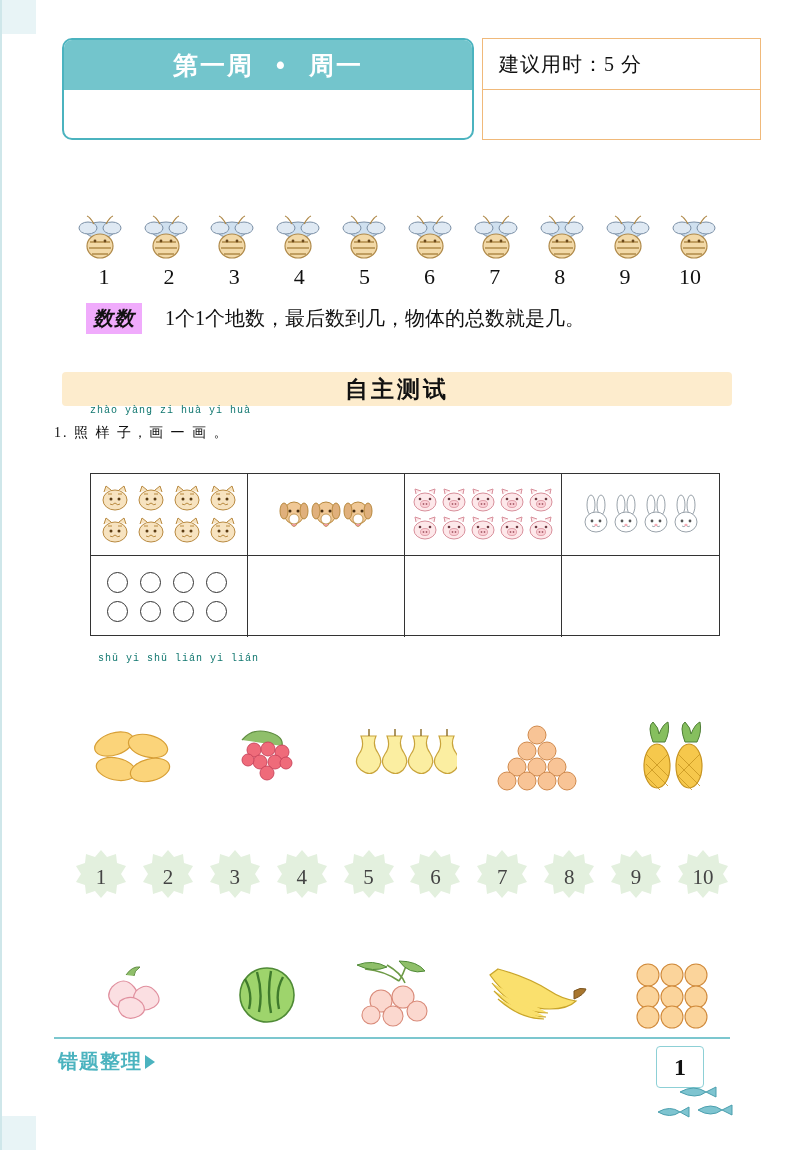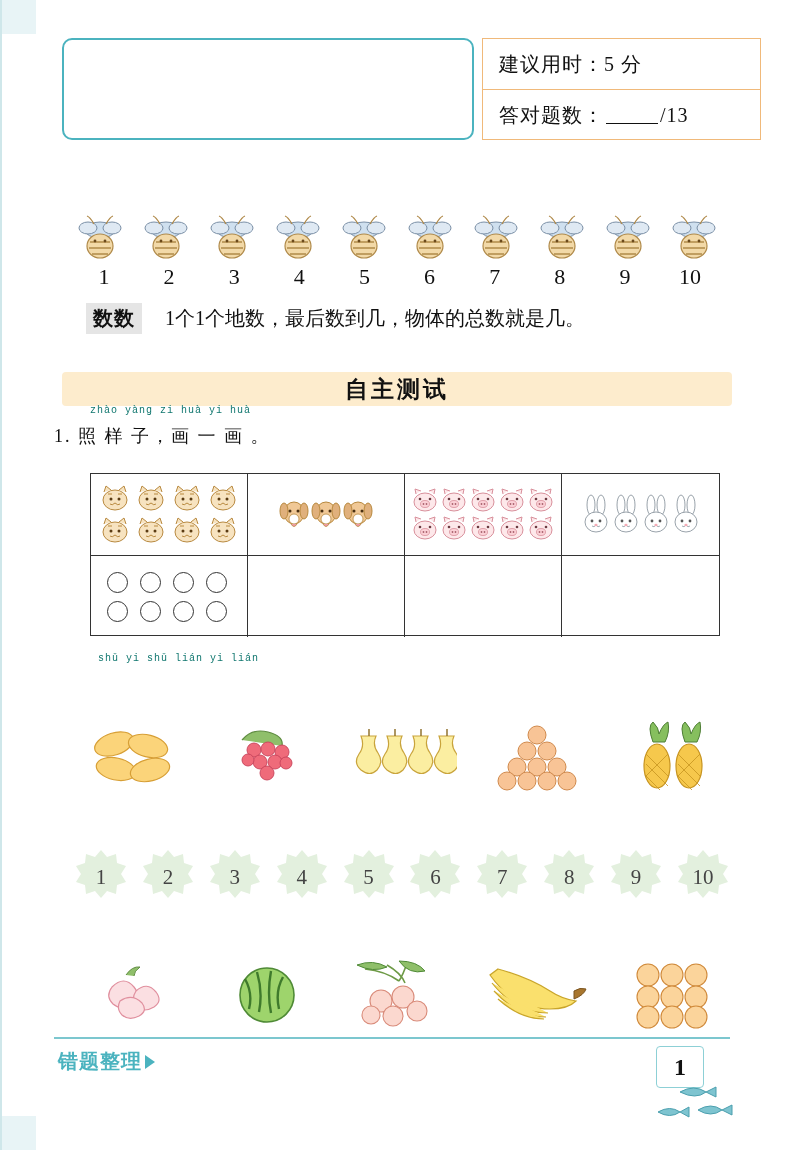--- a/index.html
+++ b/index.html
@@ -68,33 +68,34 @@
   #bar2{top:356px;margin-top:16px;}
 
   
   .bees{position:absolute;left:72px;top:208px;width:646px;height:56px;display:flex;justify-content:space-between;align-items:flex-end;}
   .numrow{position:absolute;left:72px;top:262px;width:646px;height:30px;display:flex;justify-content:space-between;align-items:center;}
   .numrow span{width:60px;text-align:center;font-size:22px;color:#111;font-family:"Liberation Serif",serif;}
 
   
   .tip{position:absolute;left:84px;top:303px;width:630px;height:30px;display:flex;align-items:center;}
   .tip-tag{
-    background:#e5e5e5;color:#111;font-size:20px;font-weight:bold;
+    background:#f0abfc;color:#111;font-size:20px;font-weight:bold;
     padding:2px 7px;margin-right:8px;letter-spacing:1px;
     font-family:"Liberation Sans",sans-serif;
+    font-style:italic;
   }
   .tip-text{font-size:20px;color:#111;letter-spacing:0px;margin-left:15px;}
 
   
   .pinyin{
     position:absolute;font-size:10px;color:#0f766e;letter-spacing:1px;
     font-family:Liberation Mono, monospace;
   }
   .qline{
-    position:absolute;font-size:18px;color:#111;letter-spacing:2px;text-align:right;
+    position:absolute;font-size:14px;color:#111;letter-spacing:2px;text-align:right;
   }
   .qnum{font-family:"Liberation Serif",serif;}
 
   #q1py{left:88px;top:405px;}
   #q1{left:52px;top:424px;}
   #q2py{left:96px;top:653px;}
   #q2{left:52px;top:673px;}
 
   
   .tbl{
@@ -140,29 +141,29 @@
 </head>
 <body>
 
 <div class="page">
   <div class="edge"></div>
   <div class="corner-tl"></div>
   <div class="corner-bl"></div>
 
   <div class="header">
     <div class="hdr-left">
+      <div class="hdr-band">
+        <span>第一周</span>
+        <span class="dot">•</span>
+        <span>周一</span>
+      </div>
       <div class="hdr-title">数一数</div>
     </div>
     <div class="hdr-right">
       <div class="r1">建议用时：5 分</div>
-      <div class="r2">
-        <span>答对题数：</span>
-        <span class="blank-line"></span>
-        <span>/13</span>
-      </div>
     </div>
   </div>
 
 
   <div class="bees">
     <svg width="52" height="50" viewBox="0 0 52 50">
         <g>
           <ellipse cx="26" cy="16" rx="15" ry="8" fill="#cfe0ef" stroke="#7a8fa6" stroke-width="1"></ellipse>
           <ellipse cx="14" cy="14" rx="9" ry="6" fill="#dfe9f3" stroke="#7a8fa6" stroke-width="1"></ellipse>
           <ellipse cx="38" cy="14" rx="9" ry="6" fill="#dfe9f3" stroke="#7a8fa6" stroke-width="1"></ellipse>

